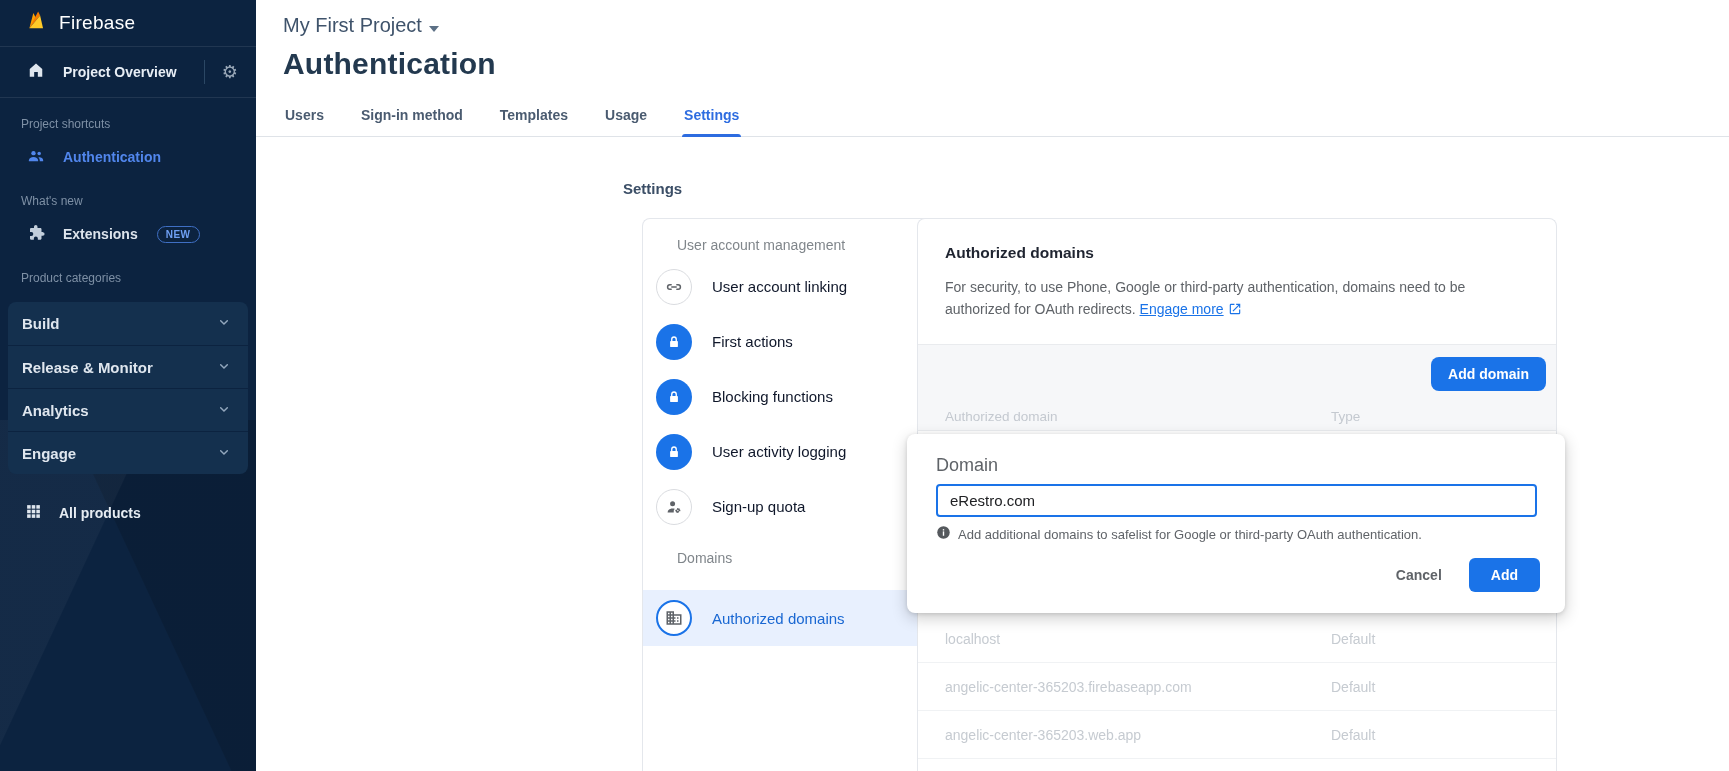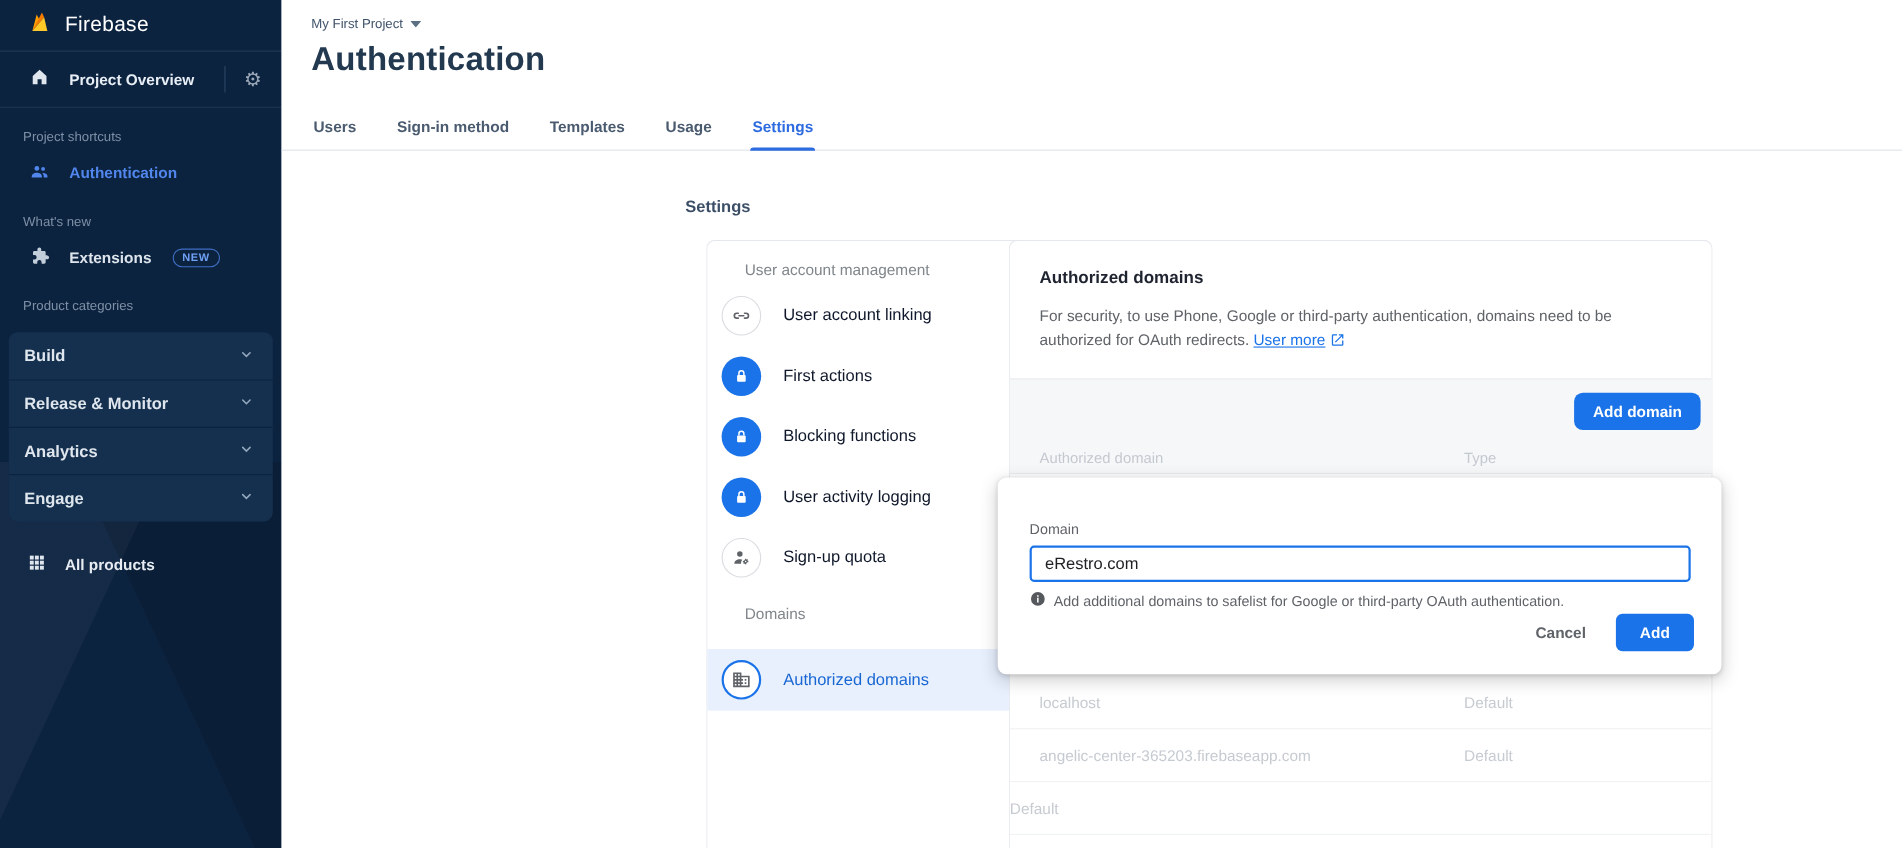--- a/index.html
+++ b/index.html
@@ -35,21 +35,21 @@
     padding:0 16px 0 14px; color:#dfe6ee; font-size:15px; font-weight:700;
     border-top:1px solid #0c2340; cursor:pointer; }
   .cat-row:first-child { border-top:none; }
   .all-products-row { margin-top:19px; height:40px; display:flex; align-items:center; gap:17px; padding-left:25px;
     color:#e6ecf2; font-size:14px; font-weight:700; cursor:pointer; }
 
   
   .main { position:absolute; left:256px; top:0; right:0; bottom:0; background:#fff; }
   .main-header { position:relative; height:137px; border-bottom:1px solid #dfe3e8; padding-left:27px; }
   .breadcrumb { display:flex; align-items:center; gap:7px; padding-top:14px; width:max-content; cursor:pointer;
-    color:#3f536b; font-size:12px; }
+    color:#3f536b; font-size:20px; }
   .page-title { margin-top:10px; font-size:30px; font-weight:600; color:#23394f; letter-spacing:.2px; }
   .tabs { position:absolute; left:27px; bottom:0; display:flex; gap:33px; }
   .tab { padding:0 2px 13px 2px; font-size:14px; font-weight:600; color:#4a5b70; cursor:pointer; position:relative; }
   .tab.active { color:#2d6ce0; }
   .tab.active::after { content:""; position:absolute; left:0; right:0; bottom:-1px; height:3px;
     background:#2d6ce0; border-radius:3px 3px 0 0; }
 
   
   .settings-label { position:absolute; left:623px; top:180px; font-size:15px; font-weight:600; color:#3b4e66; }
 
@@ -81,21 +81,21 @@
   .tbl-header { height:28px; display:flex; align-items:center; color:#c4c9d0; font-size:13.5px; }
   .col-domain { width:413px; padding-left:27px; }
   .col-type { flex:1; }
   .tbl-spacer { height:184px; }
   .tbl-row { height:48px; display:flex; align-items:center; border-bottom:1px solid #f0f2f4; color:#c6cbd1; font-size:14px; }
 
   
   .domain-dialog { position:absolute; left:-11px; top:215px; width:658px; height:179px; z-index:5;
     background:#fff; border-radius:8px; padding:21px 28px 0 29px;
     box-shadow:0 5px 16px rgba(0,0,0,.2), 0 1px 4px rgba(0,0,0,.12); }
-  .dlg-label { font-size:13px; color:#5f6368;margin-top:18px; }
+  .dlg-label { font-size:18px; color:#5f6368; }
   .dlg-input { display:block; width:100%; height:33px; margin-top:8px; padding:0 12px;
     border:2px solid #1a73e8; border-radius:4px; outline:none;
     font-family:inherit; font-size:15px; color:#202124; }
   .dlg-helper { margin-top:8px; display:flex; align-items:center; gap:7px; font-size:13px; color:#5f6368; }
   .dlg-actions { position:absolute; right:25px; bottom:21px; display:flex; align-items:center; gap:15px; }
   .btn-text { background:none; border:none; font-family:inherit; font-size:14px; font-weight:600; color:#5f6368;
     padding:8px 12px; cursor:pointer; }
   .btn-primary { height:34px; padding:0 22px; background:#1a73e8; color:#fff; font-size:14px; font-weight:700;
     border:none; border-radius:6px; cursor:pointer; font-family:inherit; }
 </style>
@@ -296,21 +296,21 @@
       </span>
       <span class="nav-label">Authorized domains</span>
     </div>
   </div>
 
   <div class="panel-card">
     <div class="card-pad">
       <div class="card-title">Authorized domains</div>
       <div class="card-desc">
         <span>For security, to use Phone, Google or third-party authentication, domains need to be authorized for OAuth redirects.</span>
-        <span class="learn-more">User more</span><span class="ext-ico"><svg width="14" height="14" viewBox="0 0 24 24" fill="#1a73e8">
+        <span class="learn-more">Engage more</span><span class="ext-ico"><svg width="14" height="14" viewBox="0 0 24 24" fill="#1a73e8">
               <path d="M19 19H5V5h6V3H5a2 2 0 0 0-2 2v14a2 2 0 0 0 2 2h14a2 2 0 0 0 2-2v-6h-2ZM14 3v2h3.6l-9.8 9.8 1.4 1.4L19 6.4V10h2V3Z"></path>
             </svg></span>
       </div>
     </div>
 
     <div class="tbl-head-wrap">
       <div class="toolbar">
         <button class="add-domain-btn">Add domain</button>
       </div>
       <div class="tbl-header">
@@ -323,20 +323,21 @@
 
     <div class="tbl-row">
       <span class="col-domain">localhost</span>
       <span class="col-type">Default</span>
     </div>
     <div class="tbl-row">
       <span class="col-domain">angelic-center-365203.firebaseapp.com</span>
       <span class="col-type">Default</span>
     </div>
     <div class="tbl-row">
+      <span class="col-domain">angelic-center-365203.web.app</span>
       <span class="col-type">Default</span>
     </div>
 
     <div class="domain-dialog">
       <div class="dlg-label">Domain</div>
       <input class="dlg-input" type="text" value="eRestro.com" style="">
       <div class="dlg-helper">
         <span><svg width="15" height="15" viewBox="0 0 24 24">
               <circle cx="12" cy="12" r="10" fill="#55595d"></circle>
               <rect x="10.9" y="10.2" width="2.2" height="7" fill="#fff"></rect>

